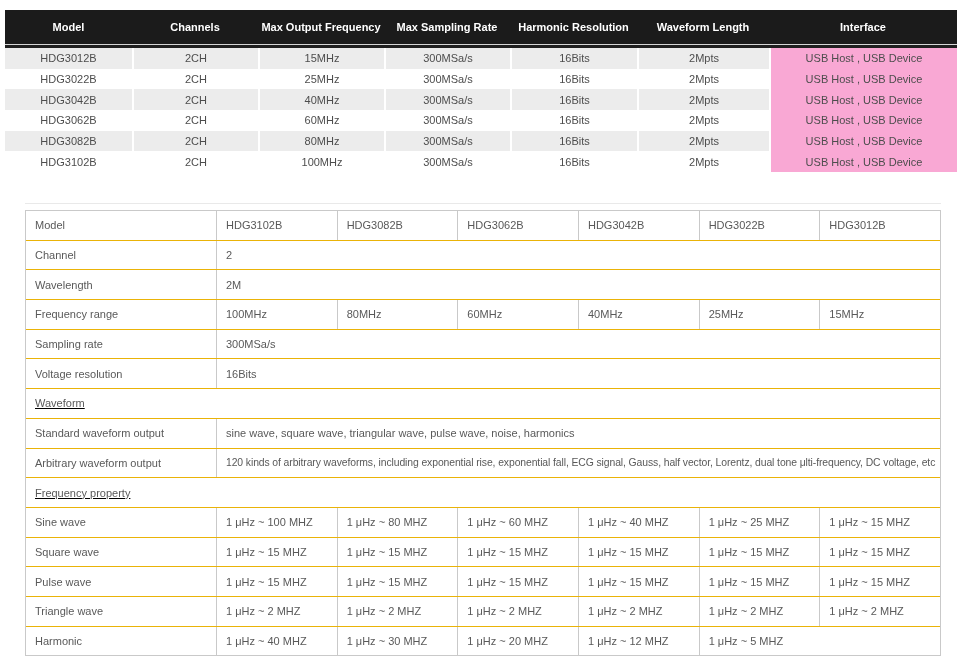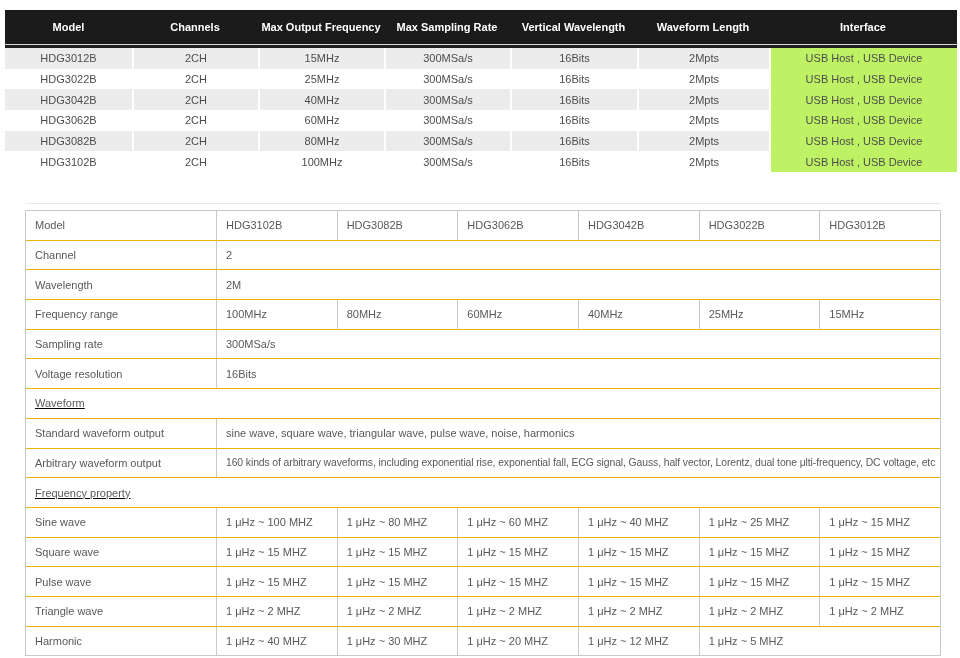--- a/index.html
+++ b/index.html
@@ -21,21 +21,21 @@
   }
   .tsep1 { height:1px; background:#d6d6d6; }
   .tsep2 { height:3px; background:#1f1f1f; }
   .trow { height:20.7px; }
   .trow .cell {
     font-size:11px; color:#4d4d4d; text-align:center; height:100%;
     display:flex; align-items:center; justify-content:center; background:#ffffff;
   }
   .trow.striped .cell { background:#ececec; }
   .trow .cell + .cell { border-left:2px solid #ffffff; }
-  .trow .cell:last-child { background:#bef264; }
+  .trow .cell:last-child { background:#f9a8d4; }
 
   
   .toprule { position:absolute; left:25px; top:203px; width:916px; height:1px; background:#e9e9e9; }
 
   
   .stable {
     position:absolute; left:25px; top:210px; width:916px;
     border:1px solid #c9c9c9; box-sizing:border-box; background:#ffffff;
   }
   .srow { display:grid; height:28.7px; }
@@ -52,21 +52,21 @@
 </style>
 </head>
 <body>
 
 <div class="ttable">
   <div class="tgrid thead">
     <div class="hcell">Model</div>
     <div class="hcell">Channels</div>
     <div class="hcell">Max Output Frequency</div>
     <div class="hcell">Max Sampling Rate</div>
-    <div class="hcell">Vertical Wavelength</div>
+    <div class="hcell">Harmonic Resolution</div>
     <div class="hcell">Waveform Length</div>
     <div class="hcell">Interface</div>
   </div>
   <div class="tsep1"></div>
   <div class="tsep2"></div>
 
   <div class="tgrid trow striped">
     <div class="cell">HDG3012B</div>
     <div class="cell">2CH</div>
     <div class="cell">15MHz</div>
@@ -170,21 +170,21 @@
     <div class="scell">Waveform</div>
   </div>
 
   <div class="srow cols2">
     <div class="scell">Standard waveform output</div>
     <div class="scell">sine wave, square wave, triangular wave, pulse wave, noise, harmonics</div>
   </div>
 
   <div class="srow cols2">
     <div class="scell">Arbitrary waveform output</div>
-    <div class="scell small">160 kinds of arbitrary waveforms, including exponential rise, exponential fall, ECG signal, Gauss, half vector, Lorentz, dual tone μlti-frequency, DC voltage, etc</div>
+    <div class="scell small">120 kinds of arbitrary waveforms, including exponential rise, exponential fall, ECG signal, Gauss, half vector, Lorentz, dual tone μlti-frequency, DC voltage, etc</div>
   </div>
 
   <div class="srow cols1">
     <div class="scell">Frequency property</div>
   </div>
 
   <div class="srow cols7">
     <div class="scell">Sine wave</div>
     <div class="scell">1 μHz ~ 100 MHZ</div>
     <div class="scell">1 μHz ~ 80 MHZ</div>

